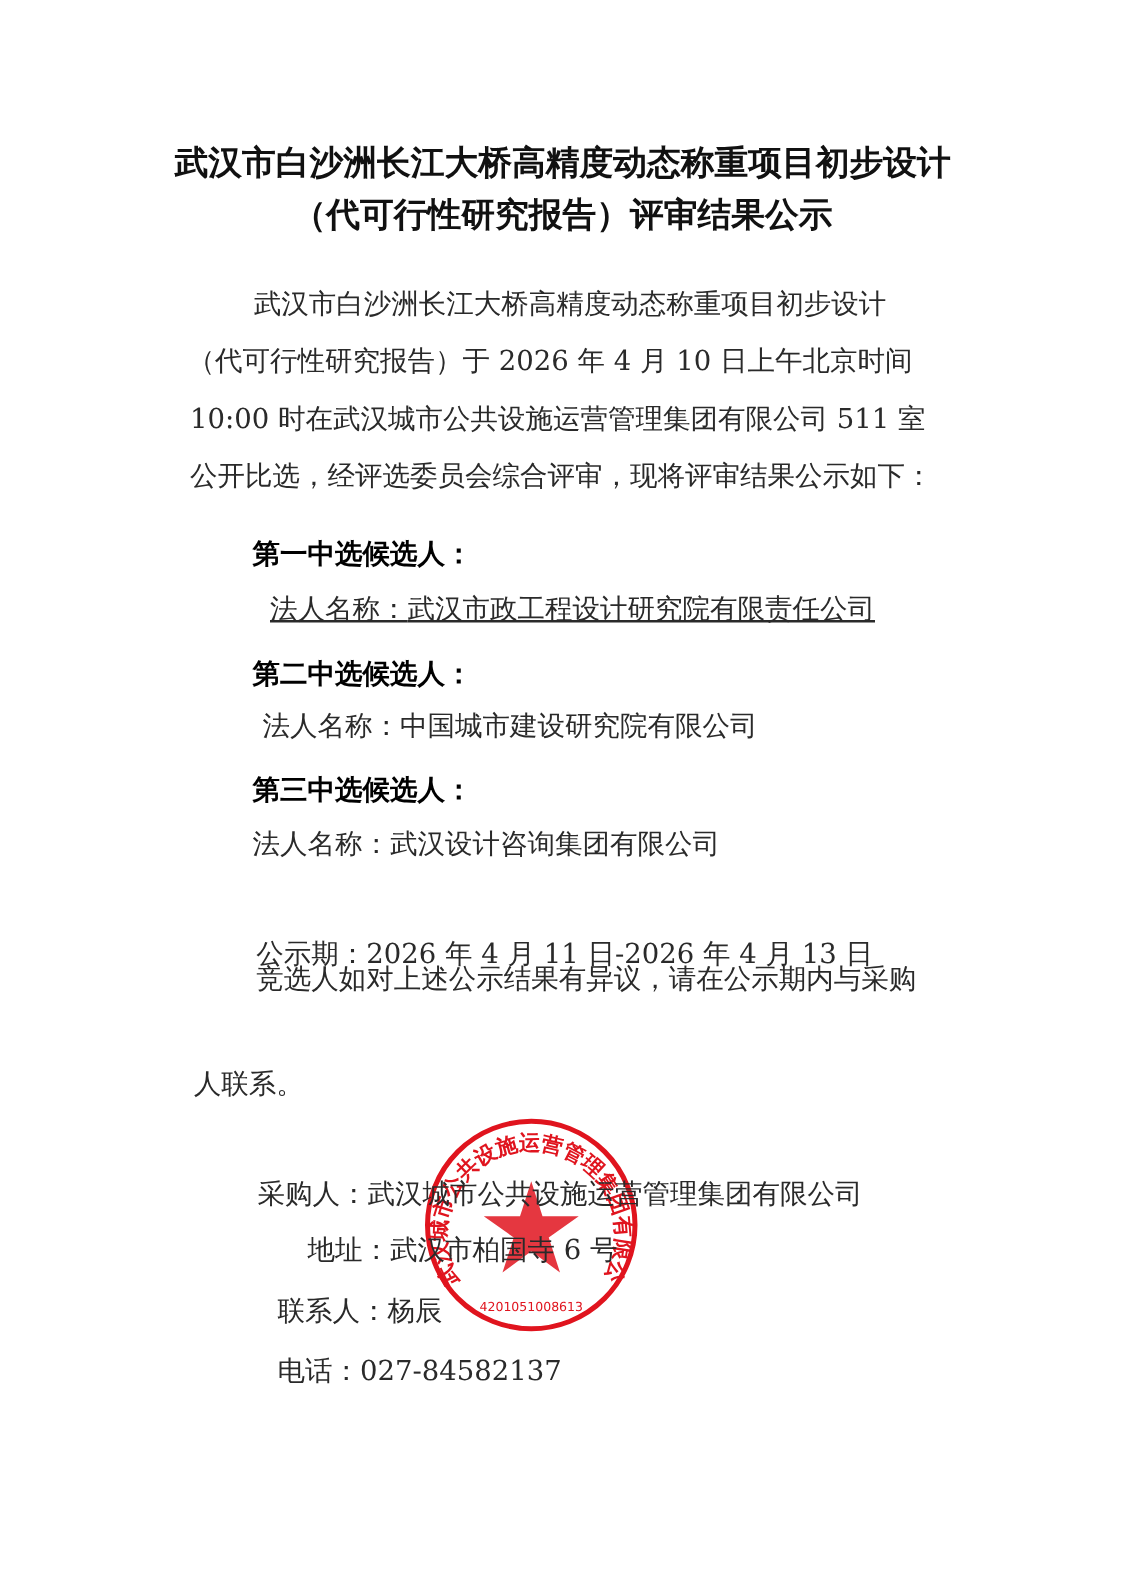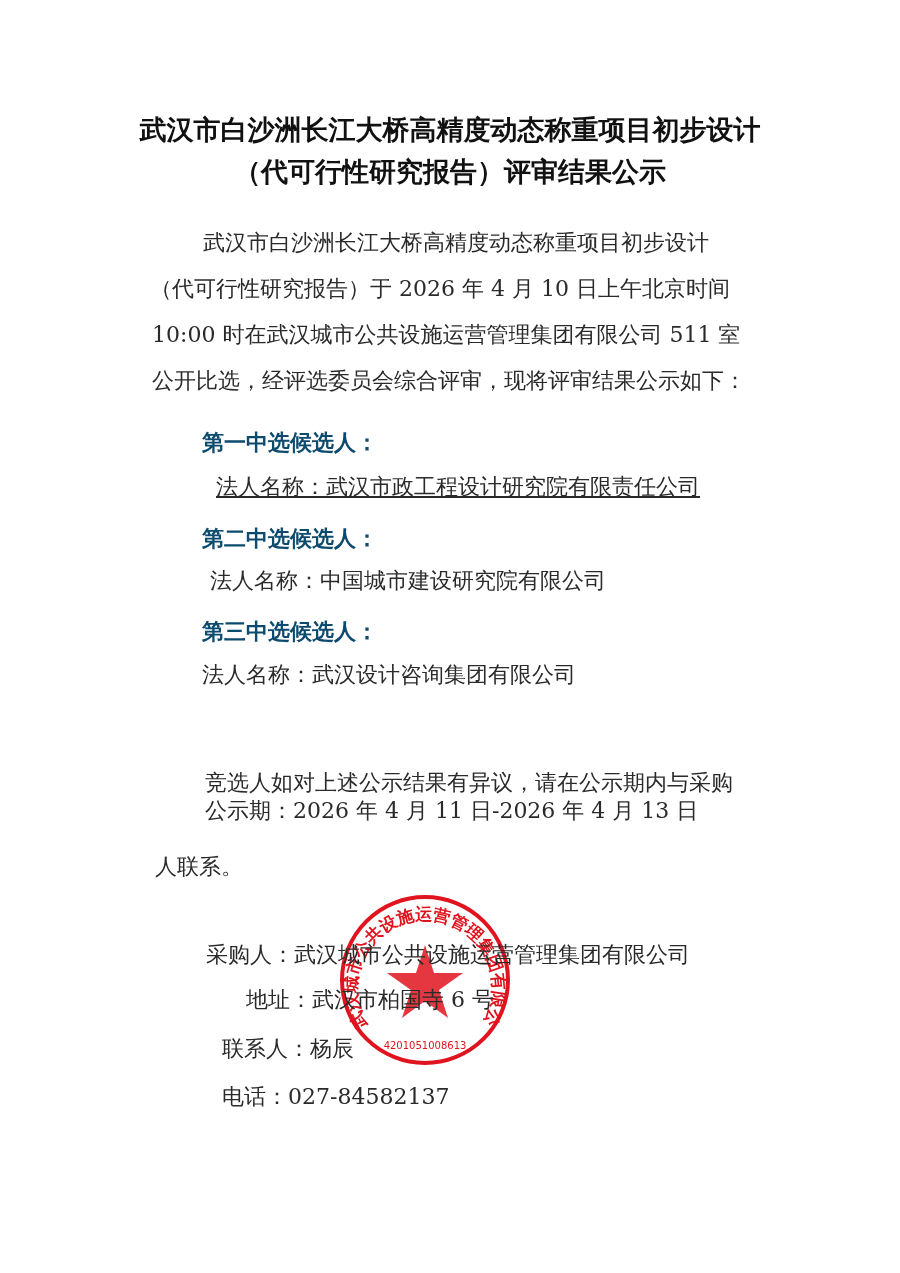--- a/index.html
+++ b/index.html
@@ -2,21 +2,21 @@
 <html><head>
 <meta charset="utf-8">
 <style>
   html, body { margin: 0; padding: 0; background: #ffffff; }
   body { width: 900px; height: 1273px; position: relative; overflow: hidden;
          font-family: "DejaVu Serif", "Liberation Serif", serif; color: #222; }
   .title { position: absolute; left: 0; width: 900px; text-align: center;
            font-family: "DejaVu Serif", "Liberation Serif", serif; font-weight: bold;
            font-size: 27px; color: #111; letter-spacing: 0px; white-space: nowrap; }
   .line { position: absolute; white-space: nowrap; font-size: 22px; color: #2a2a2a; }
-  .heading { font-weight: bold; color: #0c4a6e; }
+  .heading { font-weight: bold; color: #000000; }
   .stamp { position: absolute; left: 338px; top: 893px; width: 174px; height: 174px; }
   .text-layer { position: absolute; z-index: 2; }
 </style>
 </head>
 <body>
 
 <div class="title" style="top:112px;">武汉市白沙洲长江大桥高精度动态称重项目初步设计</div>
 <div class="title" style="top:154px;">（代可行性研究报告）评审结果公示</div>
 
 <div class="line" style="left:203px; top:228px; width:570px;">武汉市白沙洲长江大桥高精度动态称重项目初步设计</div>
@@ -32,21 +32,21 @@
 <div class="line heading" style="left:202px; top:524px;">第二中选候选人：</div>
 <div class="line" style="left:210px; top:566px;">
   <span>法人名称：</span><span>中国城市建设研究院有限公司</span>
 </div>
 
 <div class="line heading" style="left:202px; top:617px;">第三中选候选人：</div>
 <div class="line" style="left:202px; top:660px;">
   <span>法人名称：</span><span>武汉设计咨询集团有限公司</span>
 </div>
 
-<div class="line" style="left:205px; top:796px;">公示期：2026 年 4 月 11 日-2026 年 4 月 13 日</div>
+<div class="line" style="left:205px; top:748px;">公示期：2026 年 4 月 11 日-2026 年 4 月 13 日</div>
 <div class="line" style="left:205px; top:768px;">竞选人如对上述公示结果有异议，请在公示期内与采购</div>
 <div class="line" style="left:155px; top:852px;">人联系。</div>
 
 <svg class="stamp" viewBox="0 0 174 174">
   <defs>
     <path id="ringpath" d="M 30 132 A 68 68 0 1 1 144 132" fill="none"></path>
   </defs>
   <circle cx="87" cy="87" r="83" fill="none" stroke="#e0141e" stroke-width="4"></circle>
   <text font-size="17" fill="#e0141e" font-family="DejaVu Serif, serif" font-weight="bold">
     <textPath href="#ringpath" startOffset="0">武汉城市公共设施运营管理集团有限公司</textPath>

